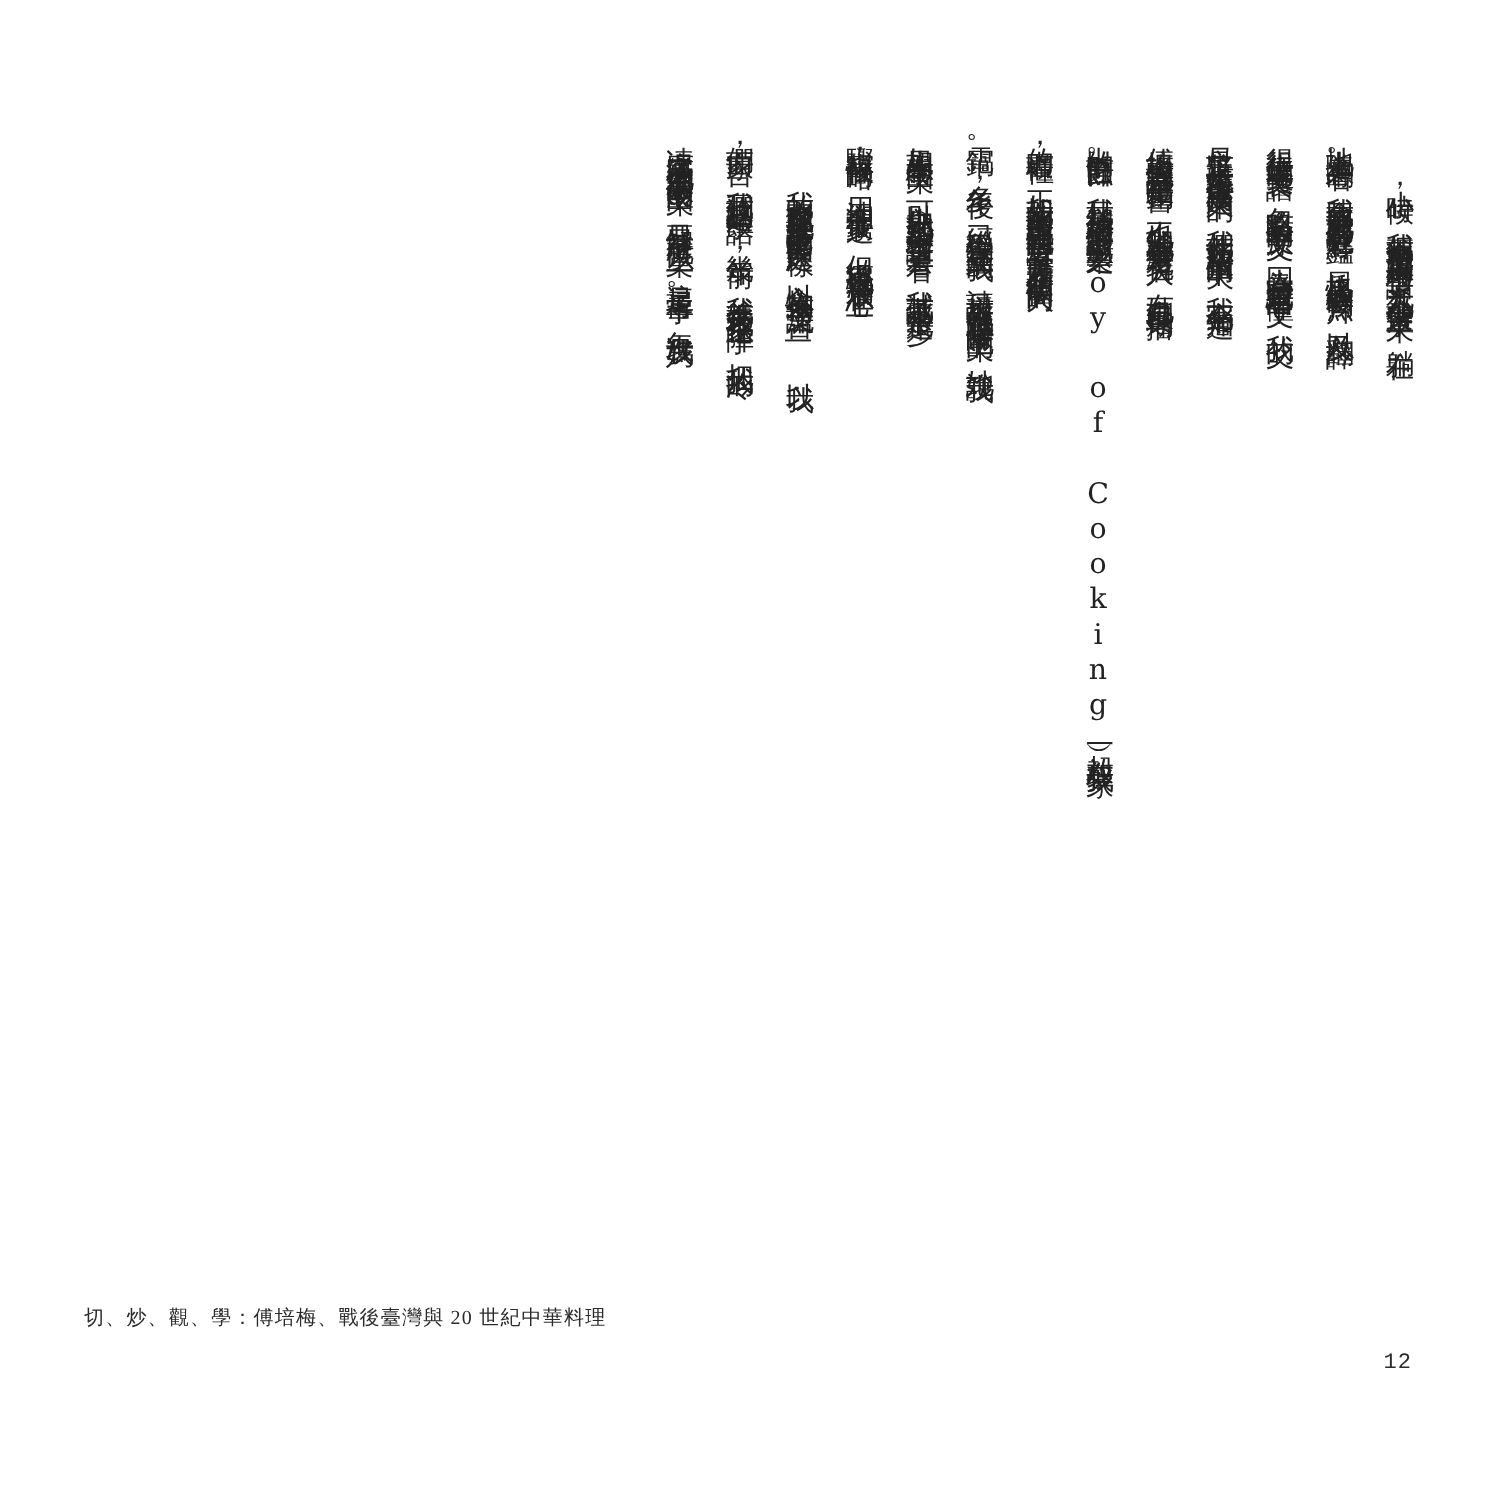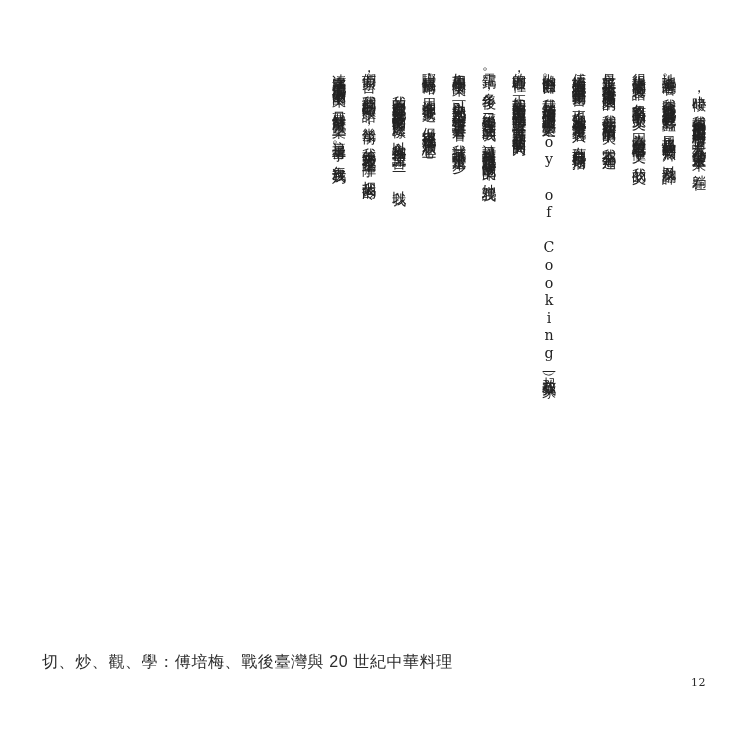--- a/index.html
+++ b/index.html
@@ -51,33 +51,34 @@
     position: absolute;
     left: 36px;
     right: 36px;
     top: 640px;
     height: 0px;
   }
   #footer-title {
     position: absolute;
     left: 42px;
     top: 652px;
-    font-size: 16px;
+    font-size: 10px;
     letter-spacing: 0.6px;
     color: #2b2b2b;
-    font-family: Liberation Sans, sans-serif;
+    font-family: Liberation Serif, serif;
     text-align: right;
   }
   #page-number {
     position: absolute;
     right: 44px;
     top: 676px;
     font-size: 11px;
     color: #2b2b2b;
     letter-spacing: 0.5px;
+    font-family: Liberation Mono, monospace;
   }
 </style>
 </head>
 <body>
 
 <div id="page">
 
   <div id="body-area">
     <div class="vcol indent">小時候，我偶爾會把母親的《培梅食譜》（一九六九）從書架上拿下來，躺在</div>
     <div class="vcol">地上隨意翻看。我會困惑地看著那些色彩鮮豔、風格怪異的食物照片，以及翻譯</div>

